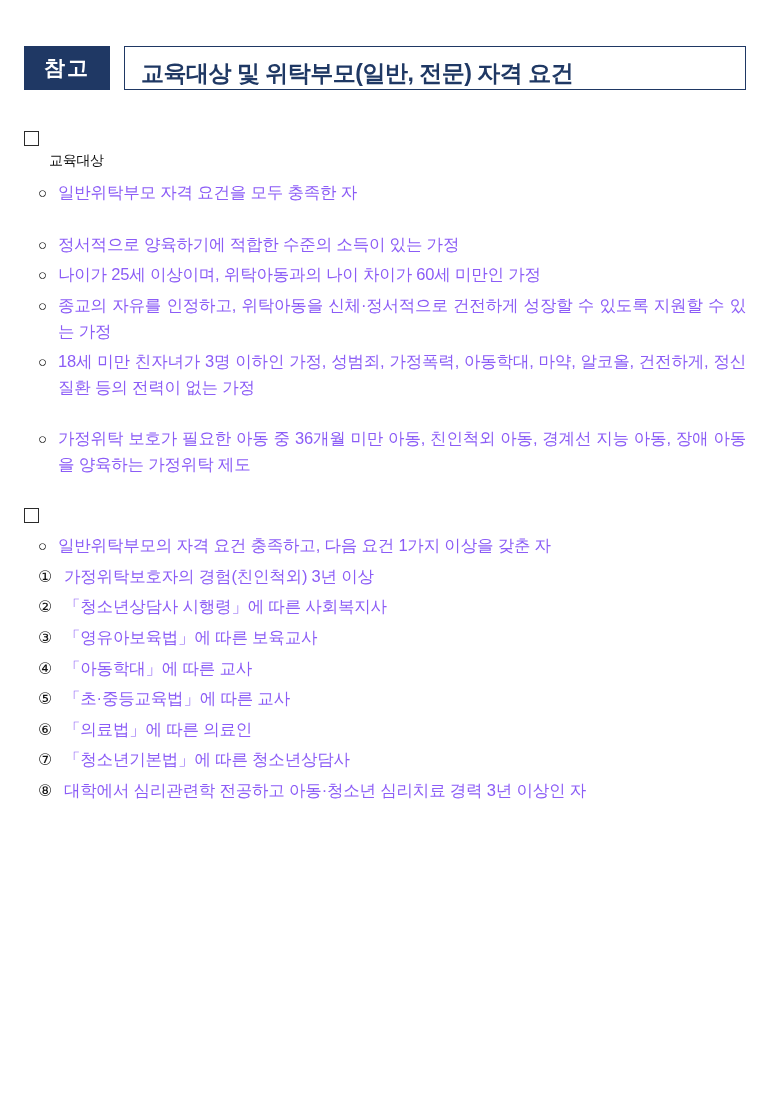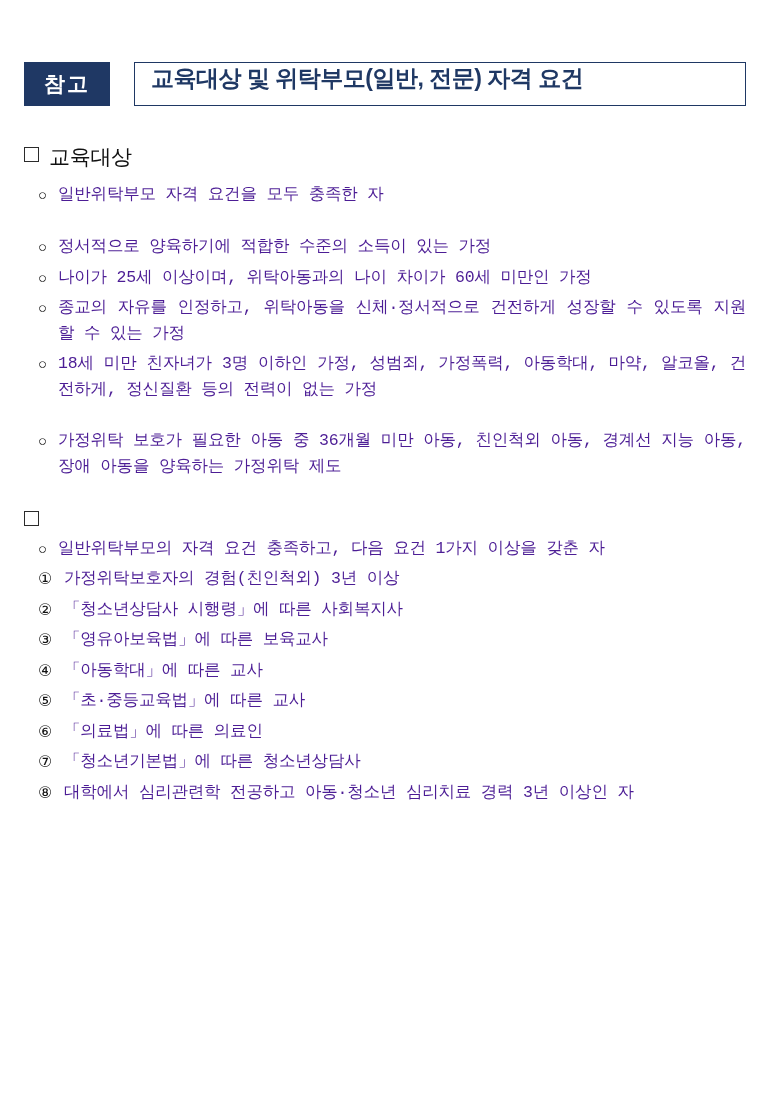--- a/index.html
+++ b/index.html
@@ -12,21 +12,21 @@
     height: 1117px;
     font-family: "Liberation Sans", "DejaVu Sans", sans-serif;
     color: #1a1a1a;
     position: relative;
     overflow: hidden;
   }
   .page {
     box-sizing: border-box;
     width: 780px;
     height: 1117px;
-    padding: 62px 34px 20px 24px;
+    padding: 46px 34px 20px 24px;
   }
 
   
   .header {
     display: flex;
     align-items: stretch;
     height: 44px;
     margin-bottom: 36px;
   }
   .header-badge {
@@ -36,24 +36,24 @@
     font-size: 21px;
     font-weight: bold;
     letter-spacing: 2px;
     display: flex;
     align-items: center;
     justify-content: center;
     flex: none;
   }
   .header-title-box {
     flex: 1;
-    margin-left: 24px;
+    margin-left: 14px;
     border: 1.5px solid #1f3864;
     display: flex;
-    align-items: flex-start;
+    align-items: flex-end;
     padding-left: 16px;
     box-sizing: border-box;
   }
   .header-title {
     color: #1f3864;
     font-size: 23px;
     font-weight: bold;
     letter-spacing: -0.5px;
   }
 
@@ -71,24 +71,25 @@
   .sq {
     width: 15px;
     height: 15px;
     border: 1.4px solid #2b2b2b;
     flex: none;
     margin-top: 5px;
     margin-right: 10px;
     box-sizing: border-box;
   }
   .sec-title {
-    font-size: 21px;
+    font-size: 14px;
     color: #111;
     letter-spacing: -0.3px;
     line-height: 1.45;
+    margin-top: 24px;
   }
 
   .items { margin: 0; padding: 0; list-style: none; }
   .item {
     display: flex;
     align-items: flex-start;
     padding-left: 14px;
     margin-bottom: 9px;
   }
   .item:last-child { margin-bottom: 0; }
@@ -104,25 +105,24 @@
     flex: none;
     width: 26px;
     font-size: 16px;
     line-height: 1.5;
     padding-top: 1px;
     color: #111;
   }
   .item-text {
     font-size: 16.5px;
     line-height: 1.55;
-    color: #4c1d95;
+    color: #8b5cf6;
     letter-spacing: -0.2px;
     text-align: justify;
     flex: 1;
-    font-family: Liberation Mono, monospace;
   }
   .tight { margin-bottom: 5px; }
 </style>
 </head>
 <body>
 
 <div class="page">
 
   <div class="header">
     <div class="header-badge">참고</div>

